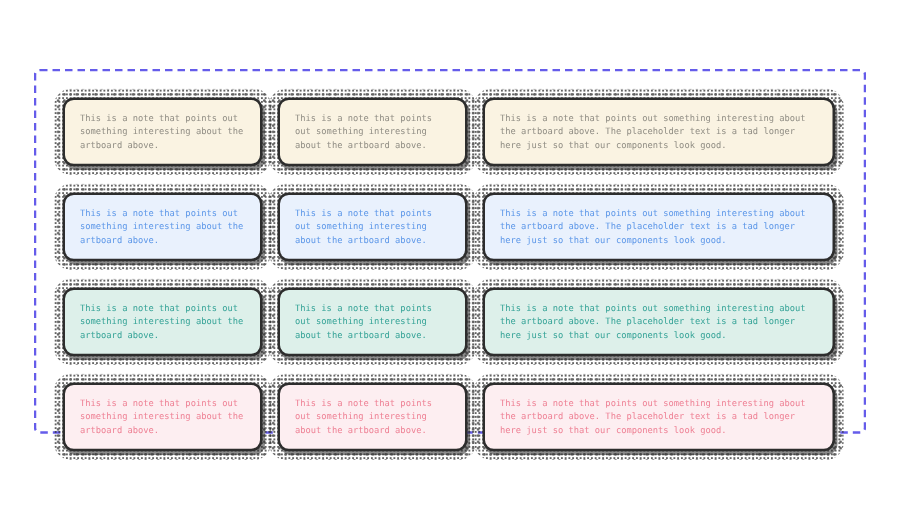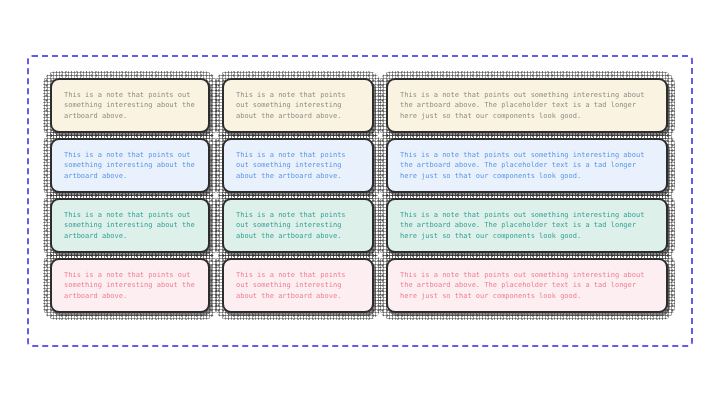--- a/index.html
+++ b/index.html
@@ -25,21 +25,21 @@
   }
 
   
   .grid {
     position: absolute;
     left: 21px;
     top: 21px;
     display: grid;
     grid-template-columns: 160px 152px 282px;
     grid-auto-rows: 55px;
-    gap: 5px 12px;
+    gap: 21px 12px;
   }
 
   .note { position: relative; }
 
   
   .halo {
     position: absolute;
     inset: -7px;
     border-radius: 14px;
     background-image:

